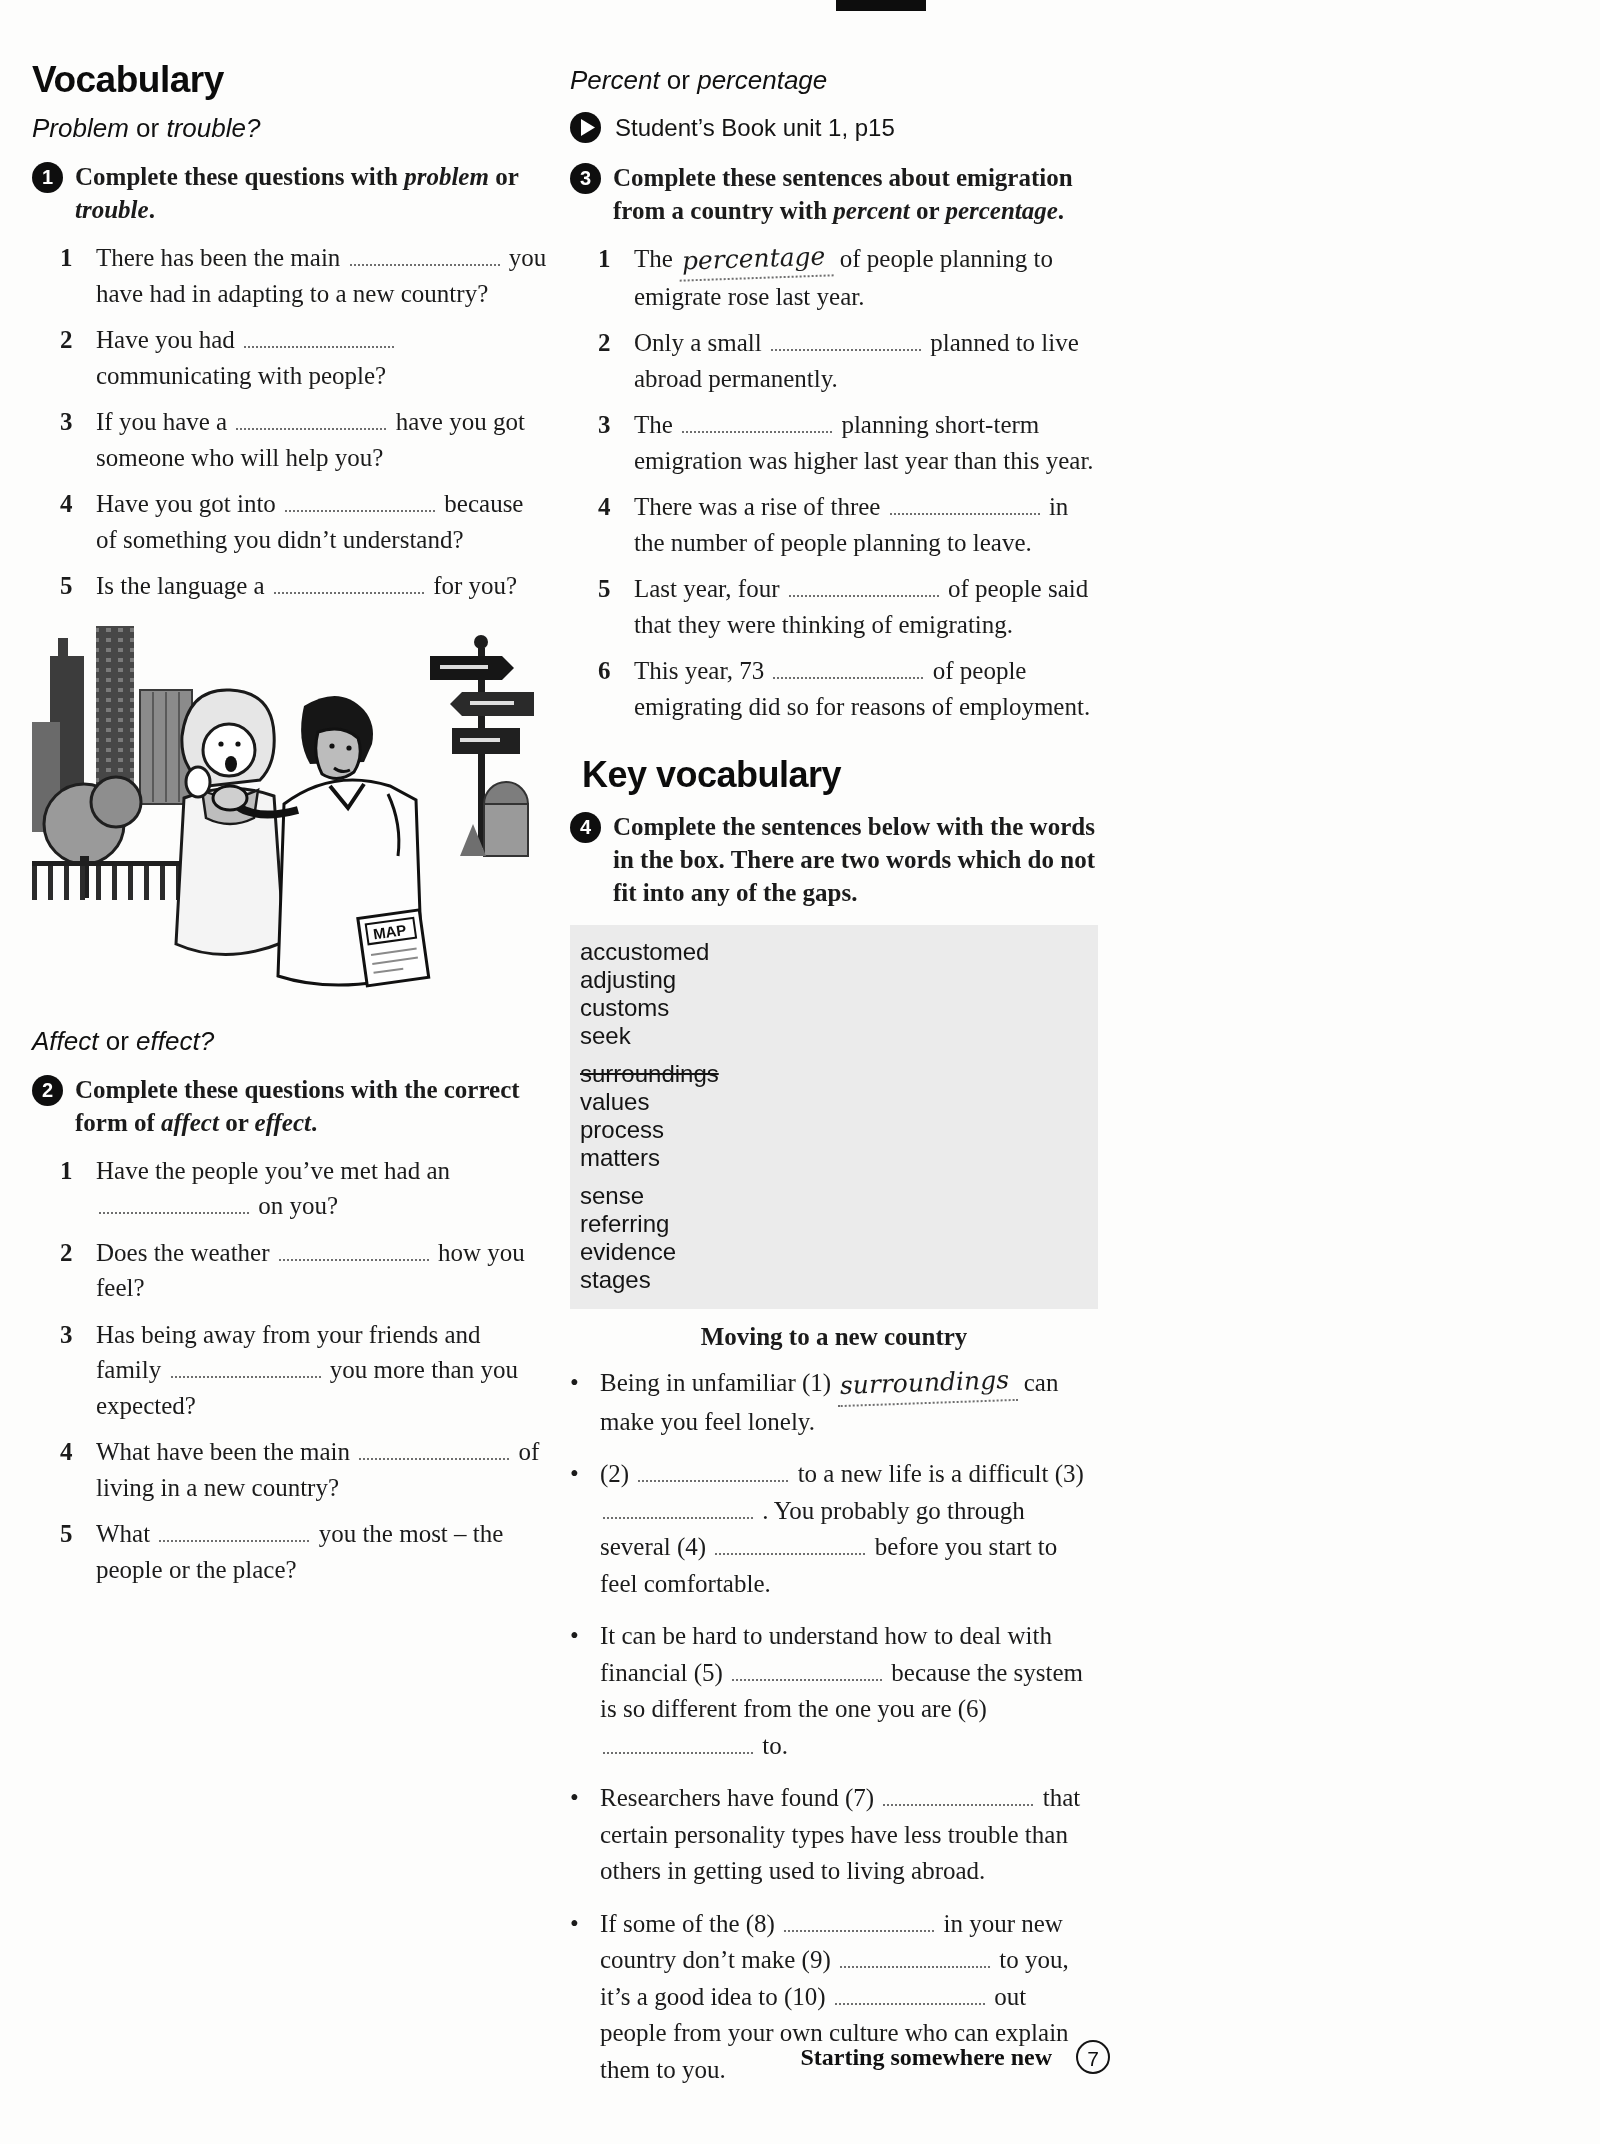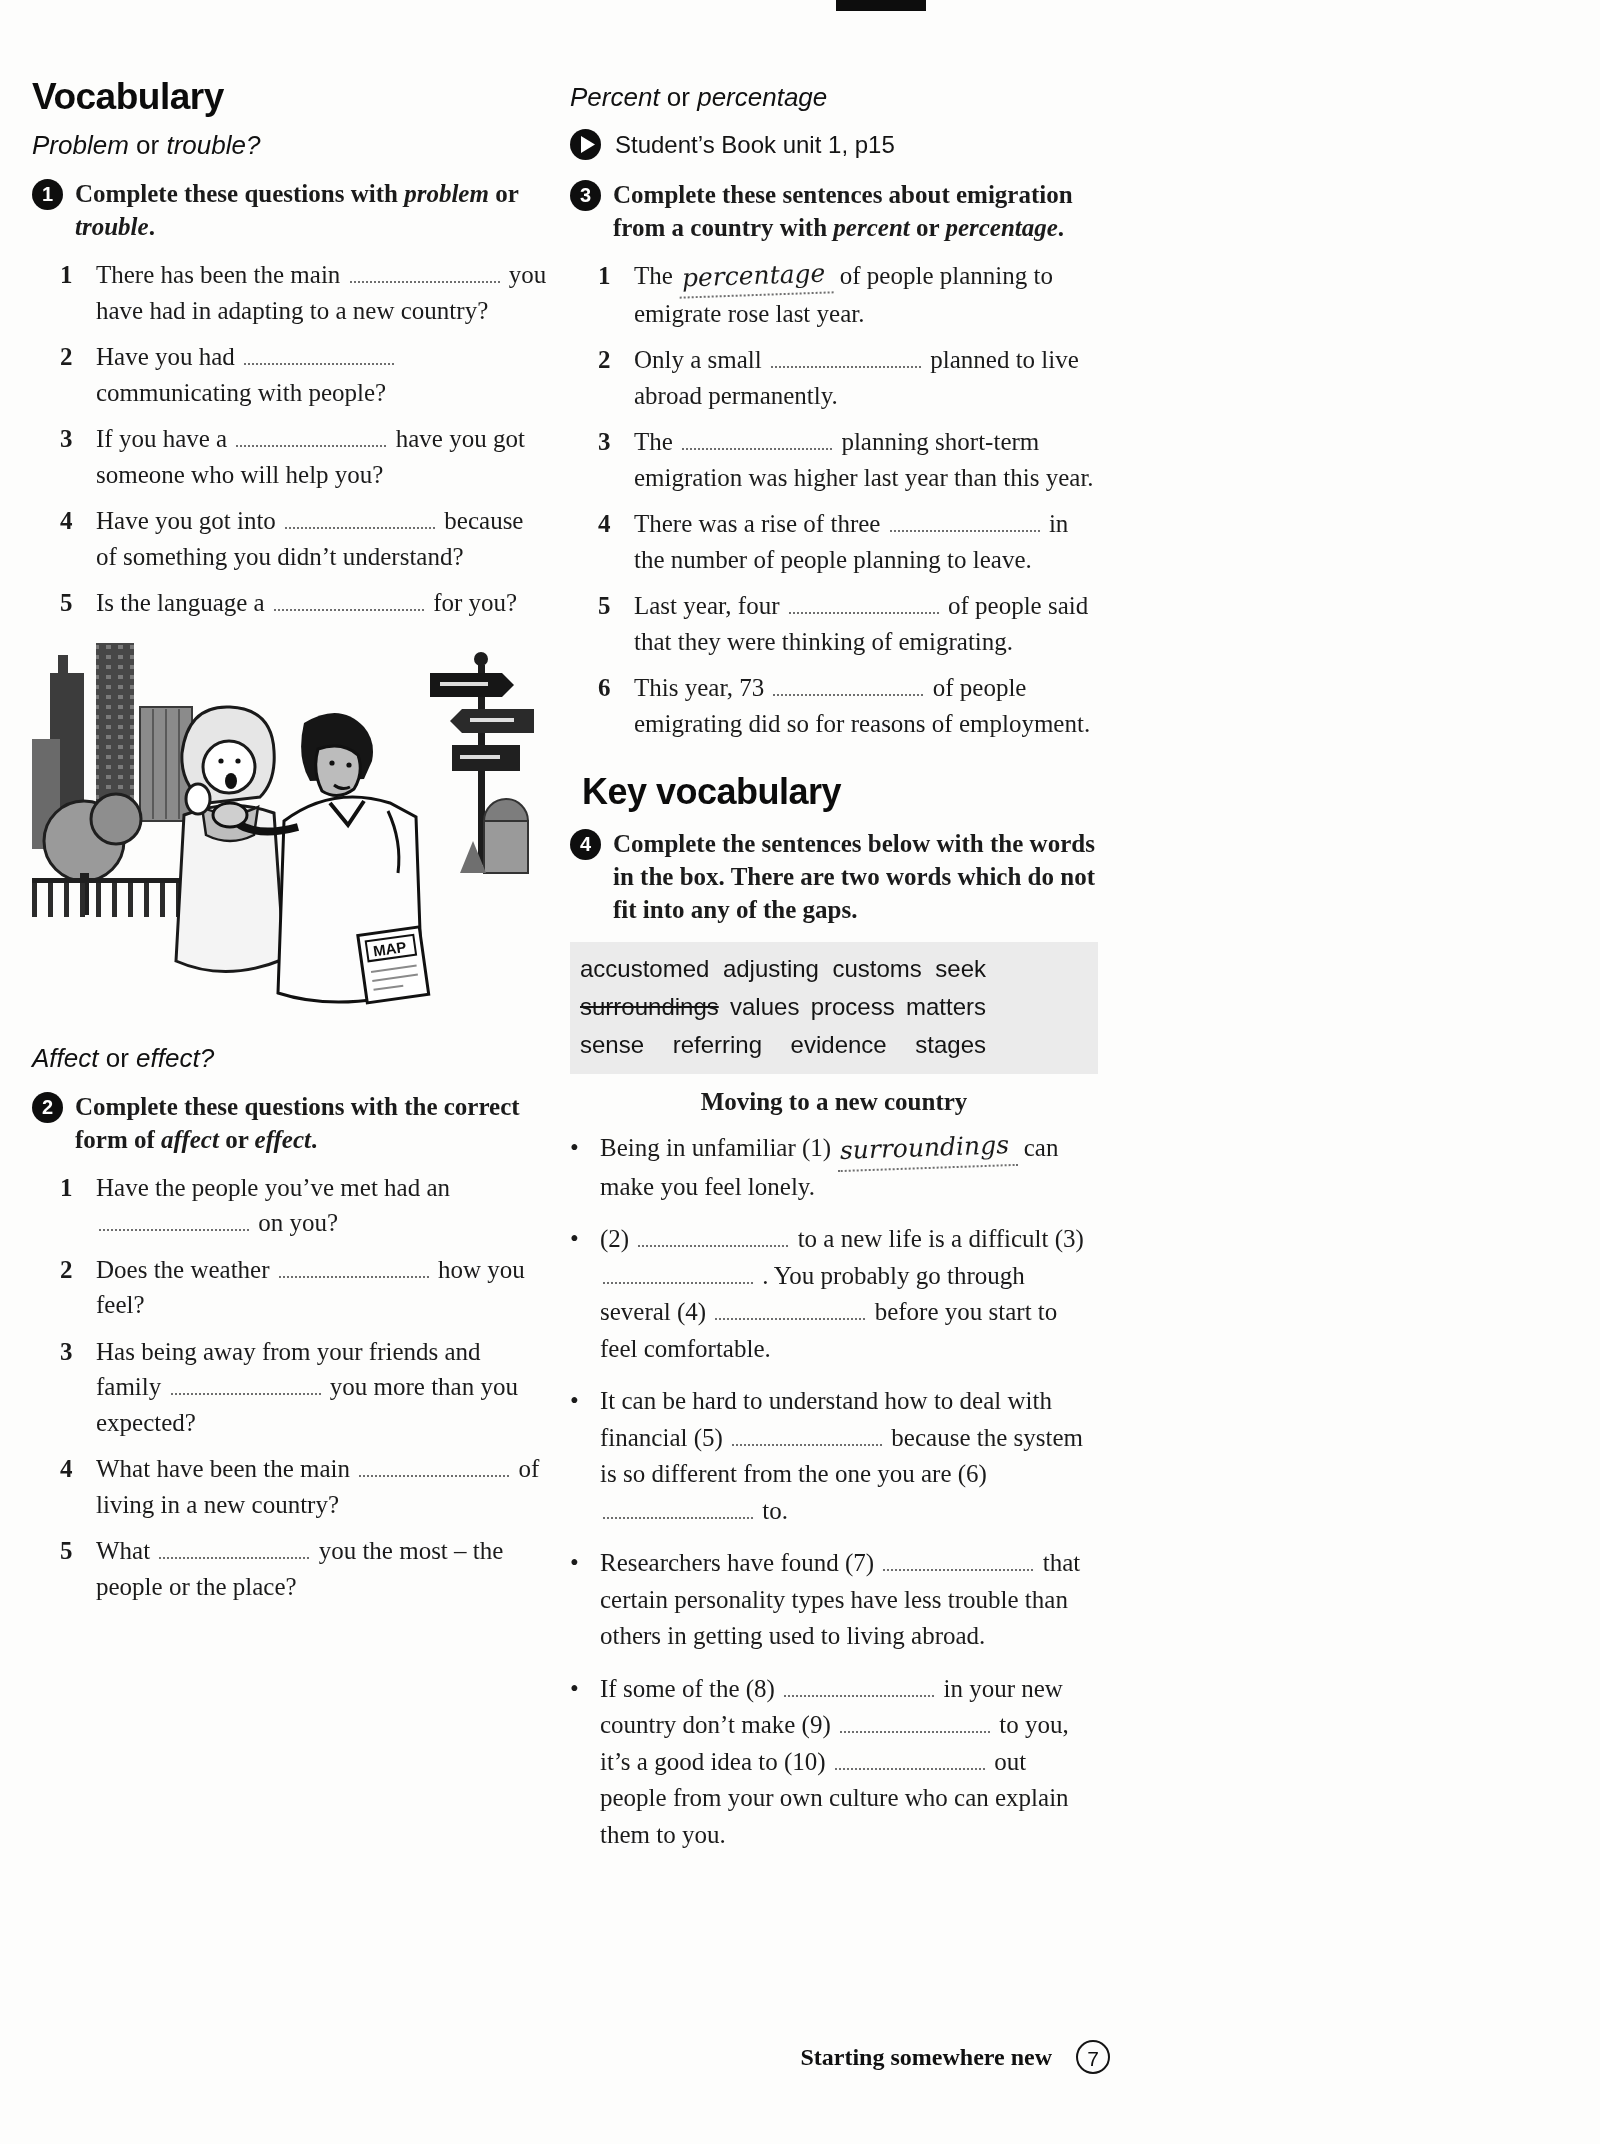--- a/index.html
+++ b/index.html
@@ -1,20 +1,20 @@
 <!DOCTYPE html>
 <html><head>
 <meta charset="utf-8">
 <style>
   html,body{margin:0;padding:0;background:#fdfdfc;}
   body{width:1600px;height:2144px;position:relative;font-family:"Liberation Serif",serif;color:#1b1b1b;}
   .page{position:absolute;inset:0;background:#fdfdfc;overflow:hidden;}
   .top-mark{position:absolute;left:836px;top:0;width:90px;height:11px;background:#0d0d0d;}
 
-  .col{position:absolute;top:76px;}
+  .col{position:absolute;top:59px;}
   .col-left{left:32px;width:518px;}
   .col-right{left:570px;width:528px;}
 
   .main-title{font-family:"Liberation Sans",sans-serif;font-weight:bold;font-size:37px;letter-spacing:-0.5px;margin:0 0 12px;color:#0c0c0c;}
   .key-title{font-family:"Liberation Sans",sans-serif;font-weight:bold;font-size:36px;letter-spacing:-0.5px;margin:30px 12px 14px;color:#0c0c0c;}
   .subhead{font-family:"Liberation Sans",sans-serif;font-size:26px;margin:6px 0 16px;color:#111;}
   .subhead .it{font-style:italic;}
 
   .exercise{margin-bottom:22px;}
   .instr-row{display:flex;gap:12px;align-items:flex-start;}
@@ -31,21 +31,21 @@
   .hw{display:inline-block;font-style:italic;font-family:"DejaVu Serif",serif;border-bottom:2px dotted #6e6e6e;padding:0 8px 0 3px;transform:rotate(-2deg);}
   .strike{text-decoration:line-through;}
   .it{font-style:italic;}
 
   .illustration{margin:22px 0 14px;width:508px;height:386px;}
 
   .ref-row{display:flex;align-items:center;gap:14px;font-family:"Liberation Sans",sans-serif;font-size:24px;margin:2px 0 18px;color:#141414;}
   .play{flex:0 0 auto;}
 
   .word-box{background:#ebebeb;margin:16px 0 14px;padding:8px 112px 10px 10px;font-family:"Liberation Sans",sans-serif;font-size:24px;color:#141414;}
-  .word-row{display:flex;justify-content:space-between;padding:5px 0;}
+  .word-row{display:flex;justify-content:space-between;padding:5px 0;flex-direction:column;}
 
   .box-subtitle{text-align:center;font-weight:bold;font-size:25px;margin:14px 0 14px;}
 
   .bullets{margin-top:6px;}
   .bullet-item{display:flex;font-size:25px;line-height:1.46;margin-bottom:16px;}
   .bullet{flex:0 0 30px;font-size:25px;}
 
   .footer{position:absolute;left:570px;top:2040px;width:540px;display:flex;justify-content:flex-end;align-items:center;gap:24px;font-weight:bold;font-size:24px;color:#101010;}
   .page-circle{width:34px;height:34px;border:2px solid #141414;border-radius:50%;text-align:center;line-height:33px;font-family:"Liberation Sans",sans-serif;font-weight:normal;font-size:21px;box-sizing:border-box;}
 </style>

